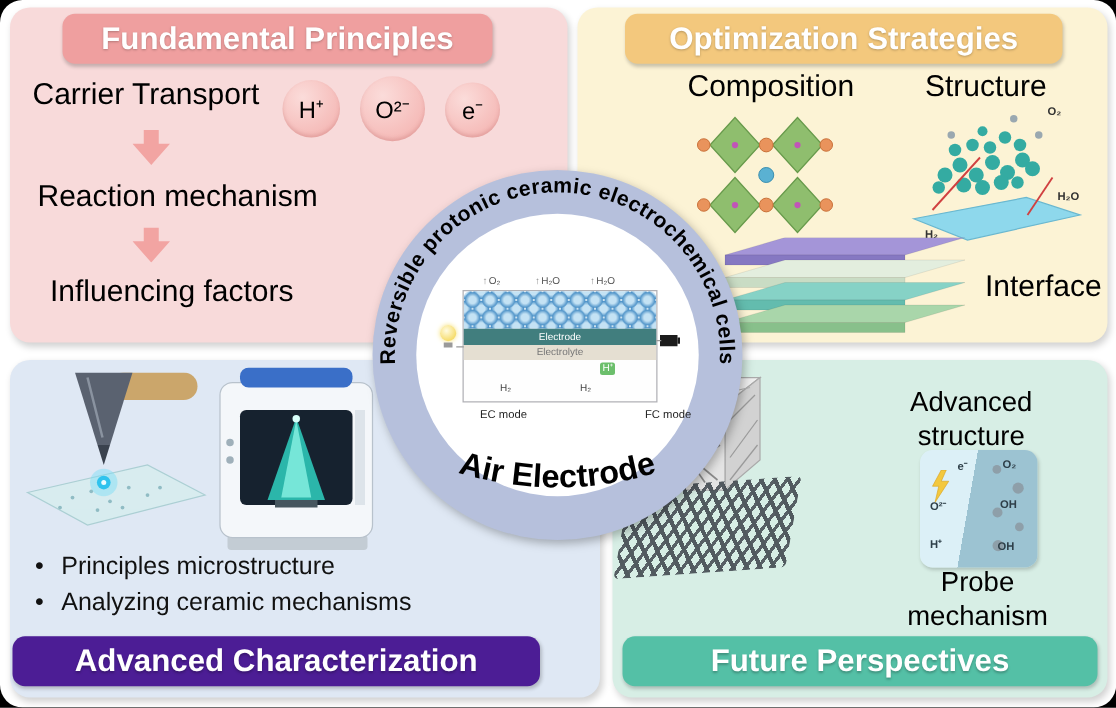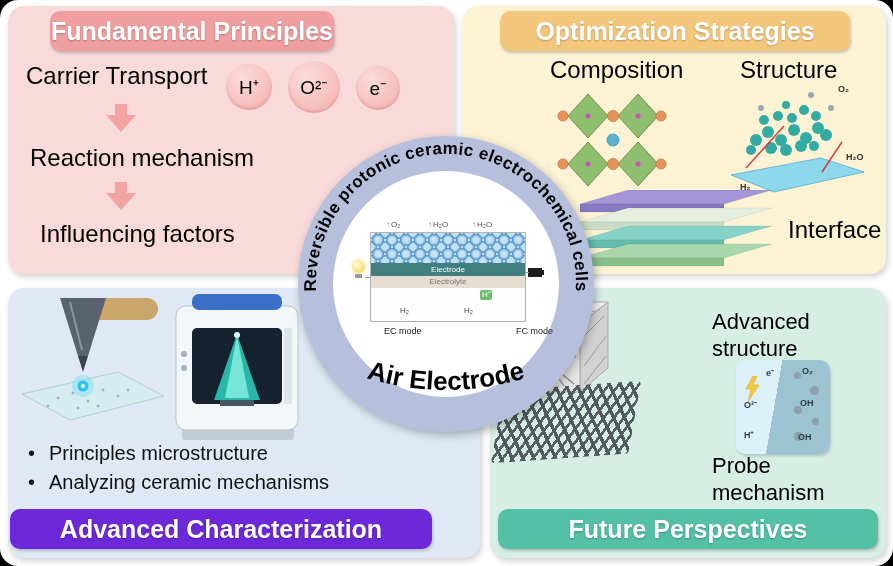--- a/index.html
+++ b/index.html
@@ -6,21 +6,21 @@
   html,body { background:#000; }
   body { width:893px; height:566px; overflow:hidden; font-family:"Liberation Sans", sans-serif; }
   #app { position:relative; width:893px; height:566px; }
   .canvas { position:absolute; inset:0; background:#fff; border-radius:18px; overflow:hidden; }
 
   .panel { position:absolute; border-radius:16px; box-shadow:2px 3px 6px rgba(0,0,0,.18); }
   .pill { position:absolute; border-radius:10px; color:#fff; font-weight:bold; font-size:25px;
           text-align:center; line-height:40px; height:40px; text-shadow:0 1px 2px rgba(0,0,0,.25);
           box-shadow:1px 2px 3px rgba(0,0,0,.2); }
   .label { position:absolute; color:#000; font-size:24px; white-space:nowrap; }
-  .label-c { position:absolute; color:#000; font-size:22px; text-align:left; line-height:27px; }
+  .label-c { position:absolute; color:#000; font-size:22px; text-align:center; line-height:27px; }
 
   .ion { position:absolute; border-radius:50%; display:flex; align-items:center; justify-content:center;
          font-size:19px; color:#000; background:radial-gradient(circle at 35% 30%, #fbdcda, #f3aeab);
          box-shadow:inset 0 -2px 3px rgba(180,90,90,.25); }
   .blockarrow { position:absolute; }
 
   .bullet-line { position:absolute; font-size:20px; color:#111; display:flex; gap:14px; white-space:nowrap; }
 
   .imgbox { position:absolute; }
 
@@ -68,21 +68,21 @@
 
   .tinylab { font-family:"Liberation Sans", sans-serif; font-size:9px; fill:#333; font-weight:bold; }
 </style>
 </head>
 <body>
 
 <div id="app">
 <div class="canvas">
 
   <div class="panel" style="left:8px;top:6px;width:446px;height:268px;background:#f8dada;">
-    <div class="pill" style="left:42px;top:5px;width:284px;background:#ef9f9f;">Fundamental Principles</div>
+    <div class="pill" style="left:42px;top:5px;width:344px;background:#ef9f9f;">Fundamental Principles</div>
     <div class="label" style="left:18px;top:56px;">Carrier Transport</div>
 
     <div class="ion" style="left:218px;top:58px;width:46px;height:46px;">H⁺</div>
     <div class="ion" style="left:280px;top:55px;width:52px;height:52px;">O²⁻</div>
     <div class="ion" style="left:348px;top:60px;width:44px;height:44px;">e⁻</div>
 
     <svg class="blockarrow" style="left:98px;top:98px;" width="30" height="28" viewBox="0 0 30 28">
       <polygon points="9,0 21,0 21,11 30,11 15,28 0,11 9,11" fill="#f2a4a2"></polygon>
     </svg>
     <div class="label" style="left:22px;top:138px;">Reaction mechanism</div>
@@ -210,21 +210,21 @@
 
     <div class="bullet-line" style="left:20px;top:154px;">
       <span>•</span>
       <span>Principles microstructure</span>
     </div>
     <div class="bullet-line" style="left:20px;top:183px;">
       <span>•</span>
       <span>Analyzing ceramic mechanisms</span>
     </div>
 
-    <div class="pill" style="left:2px;top:221px;width:422px;background:#6d28d9;">Advanced Characterization</div>
+    <div class="pill" style="left:2px;top:221px;width:422px;background:#4c1d95;">Advanced Characterization</div>
   </div>
 
   <div class="panel" style="left:490px;top:288px;width:396px;height:270px;background:#d7eee5;">
 
     <svg class="imgbox" style="left:14px;top:8px;" width="110" height="102" viewBox="0 0 110 102">
       <polygon points="8,28 36,6 104,6 76,28" fill="#efefef" stroke="#aaa"></polygon>
       <polygon points="76,28 104,6 104,72 76,96" fill="#d2d2d2" stroke="#aaa"></polygon>
       <polygon points="8,28 76,28 76,96 8,96" fill="#e4e4e4" stroke="#aaa"></polygon>
       <g stroke="#8a8a8a" stroke-width="1.3">
         <line x1="12" y1="40" x2="70" y2="88"></line>

